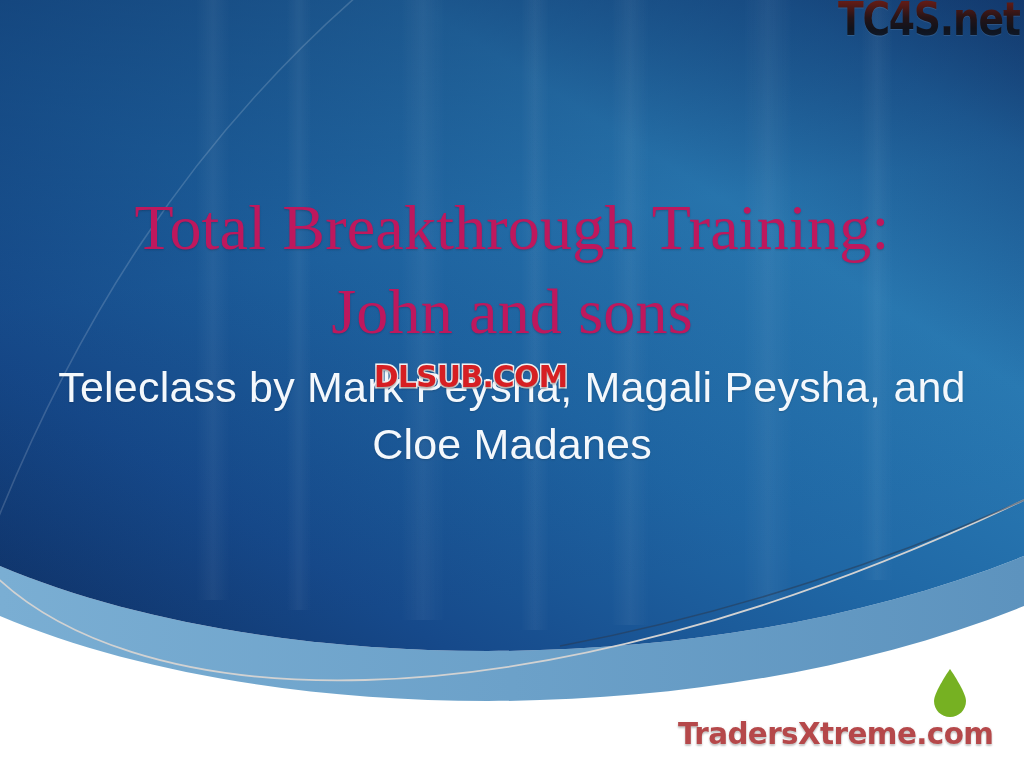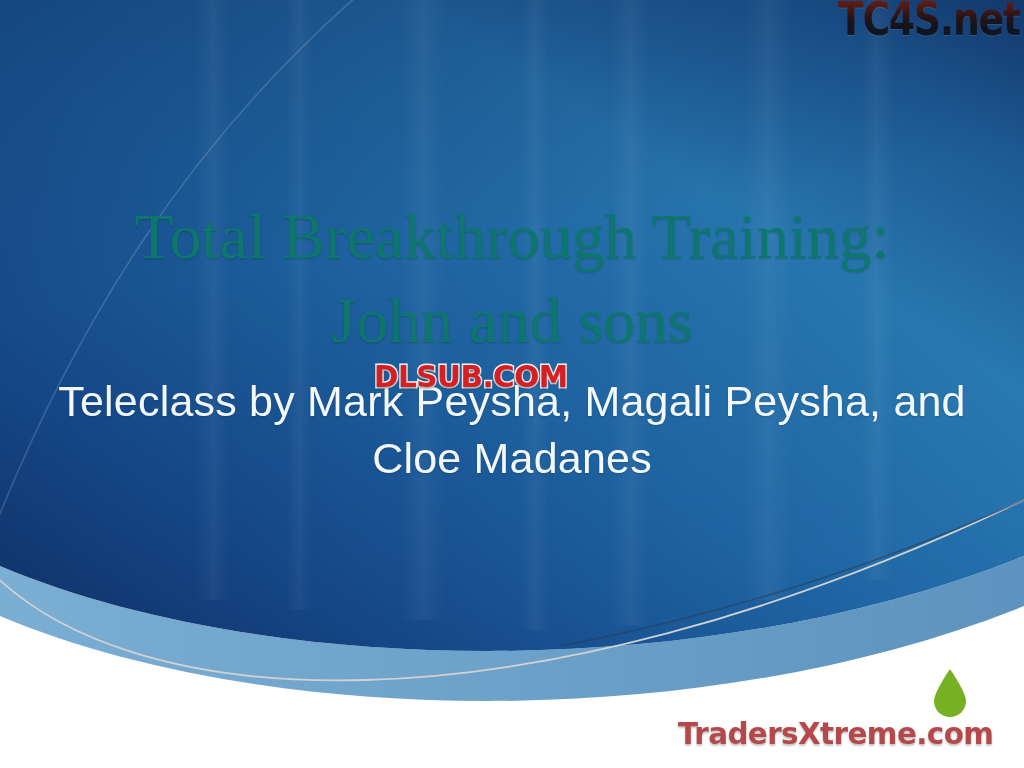--- a/index.html
+++ b/index.html
@@ -34,27 +34,27 @@
   .text-block {
     position: absolute;
     left: 0;
     top: 186px;
     width: 1024px;
     text-align: center;
     z-index: 5;
   }
 
   .slide-title {
-    margin: 9px;
+    margin: 0;
     padding: 0 40px;
     font-family: "Liberation Serif", "DejaVu Serif", serif;
     font-weight: 400;
     font-size: 64px;
     line-height: 1.32;
-    color: #0f766e;
+    color: #be185d;
     letter-spacing: 0.2px;
     text-shadow: 0 1px 2px rgba(0,0,0,0.18);
     white-space: pre-line;
   }
 
   .slide-subtitle {
     margin: 4px 0 0 0;
     padding: 0 48px;
     font-family: Liberation Sans, sans-serif;
     font-weight: 400;

